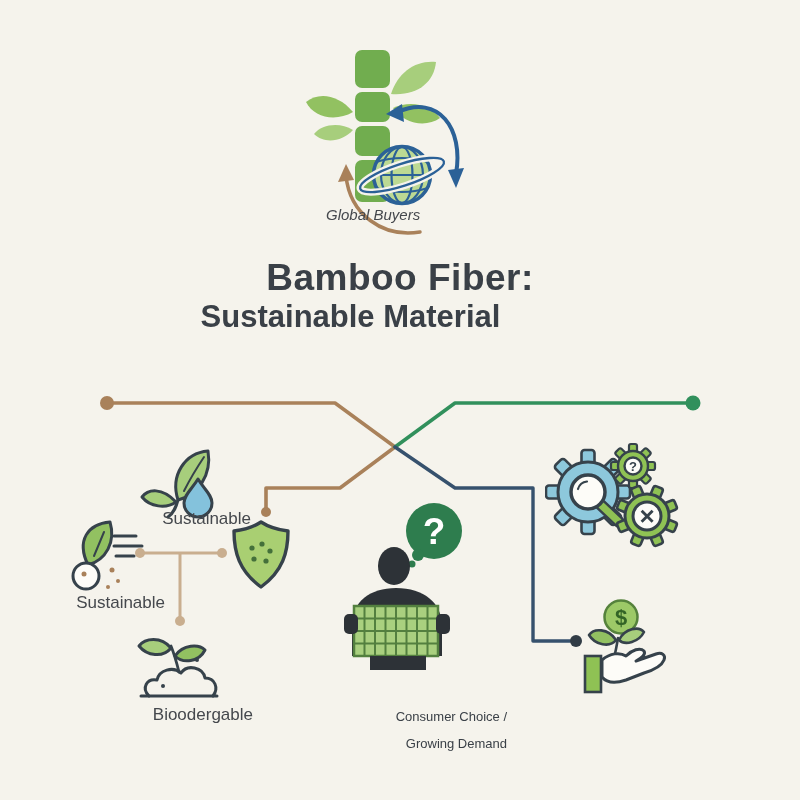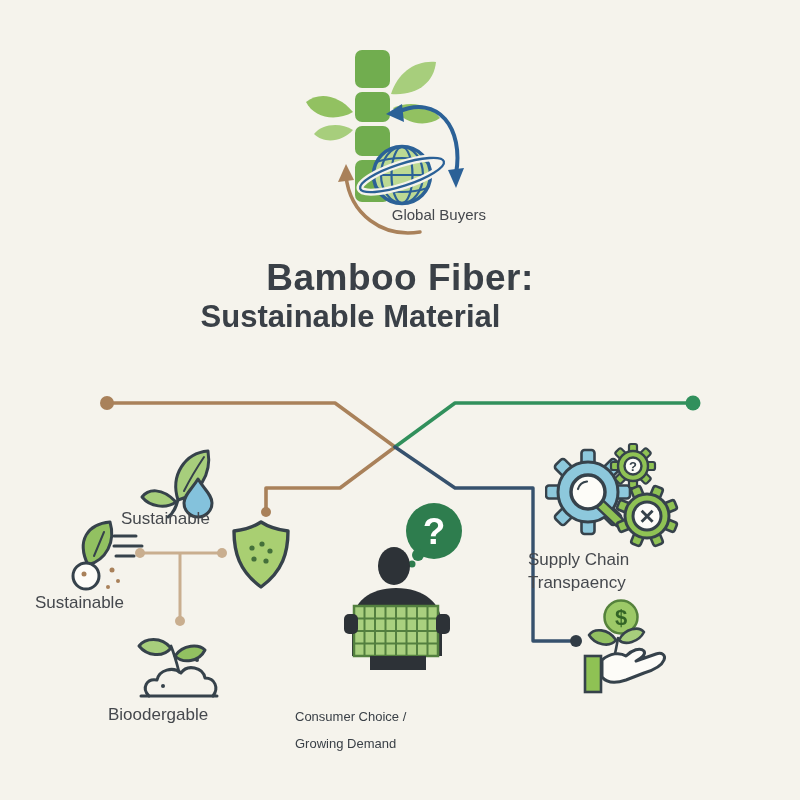--- a/index.html
+++ b/index.html
@@ -3,30 +3,30 @@
 <meta charset="utf-8">
 <style>
   html,body{margin:0;padding:0;}
   .canvas{
     position:relative;width:800px;height:800px;overflow:hidden;
     background:var(--bg,#f5f3ec);
     font-family:"Liberation Sans","DejaVu Sans",sans-serif;
     color:var(--text-dark,#3a4047);
   }
   .abs{position:absolute;}
-  .lbl{position:absolute;text-align:left;color:var(--text-mid,#45484d);
+  .lbl{position:absolute;text-align:right;color:var(--text-mid,#45484d);
        font-size:17px;line-height:1.3;}
   .title-line1{position:absolute;left:0;top:257px;width:800px;text-align:center;
        font-size:37px;font-weight:600;color:var(--text-dark,#3a4047);letter-spacing:.5px;}
   .title-line2{position:absolute;left:0;top:299px;width:701px;text-align:center;
        font-size:31px;font-weight:600;color:var(--text-dark,#3a4047);}
   .branch-lbl{position:absolute;text-align:center;font-size:25px;font-weight:500;
        color:var(--text-dark,#3a4047);}
-  .globe-lbl{position:absolute;left:326px;top:206px;width:160px;text-align:right;
-       font-size:15px;color:var(--text-mid,#45484d);}
+  .globe-lbl{position:absolute;left:326px;top:206px;width:160px;text-align:left;
+       font-size:15px;color:var(--text-mid,#45484d);font-style:italic;}
 
   
   .oln{fill:none;stroke:var(--ink);stroke-width:3;stroke-linecap:round;stroke-linejoin:round;}
   .leafL{fill:var(--leaf-light);stroke:var(--ink);stroke-width:3;stroke-linejoin:round;}
   .leafM{fill:var(--leaf-mid);stroke:var(--ink);stroke-width:3;stroke-linejoin:round;}
   .bambooSeg{fill:var(--bamboo);}
   .globeFill{fill:var(--globe-fill);stroke:var(--globe-blue);stroke-width:3.5;}
   .globeLine{fill:none;stroke:var(--globe-blue);stroke-width:2.2;}
   .orbitWhite{fill:none;stroke:var(--bg);stroke-width:7;}
   .orbitBlue{fill:none;stroke:var(--globe-blue);stroke-width:2.3;}
@@ -211,24 +211,20 @@
         <rect class="gearGreen" x="-5" y="-31" width="10" height="11" rx="2.5" transform="rotate(202.5)"></rect>
         <rect class="gearGreen" x="-5" y="-31" width="10" height="11" rx="2.5" transform="rotate(247.5)"></rect>
         <rect class="gearGreen" x="-5" y="-31" width="10" height="11" rx="2.5" transform="rotate(292.5)"></rect>
         <rect class="gearGreen" x="-5" y="-31" width="10" height="11" rx="2.5" transform="rotate(337.5)"></rect>
       </g>
       <circle class="gearGreen" style="stroke-width:3" r="22"></circle>
       <circle class="whiteFill" style="stroke-width:3" r="14"></circle>
       <text y="9" text-anchor="middle" style="fill:var(--ink);font-size:26px;font-weight:bold">×</text>
     </g>
   </svg>
-  <div class="lbl" style="left:528px;top:548px;width:166px;line-height:23px">
-    <div>Supply Chain</div>
-    <div>Transpaency</div>
-  </div>
 
   <svg class="abs" style="left:578px;top:598px" width="95" height="100" viewBox="0 0 95 100">
     <g>
       <circle class="coin" cx="43" cy="19" r="16.5"></circle>
       <text x="43" y="27" text-anchor="middle" style="fill:var(--coin-text);font-size:22px;font-weight:bold">$</text>
     </g>
     <g>
       <path class="oln" style="stroke-width:2.6" d="M36,60 C38,52 39,46 40,40"></path>
       <path class="leafM" style="stroke-width:2.6" d="M38,42 C30,30 16,30 11,37 C17,47 32,50 38,42 Z"></path>
       <path class="leafL" style="stroke-width:2.6" d="M41,42 C47,30 61,28 66,34 C61,44 47,48 41,42 Z"></path>

